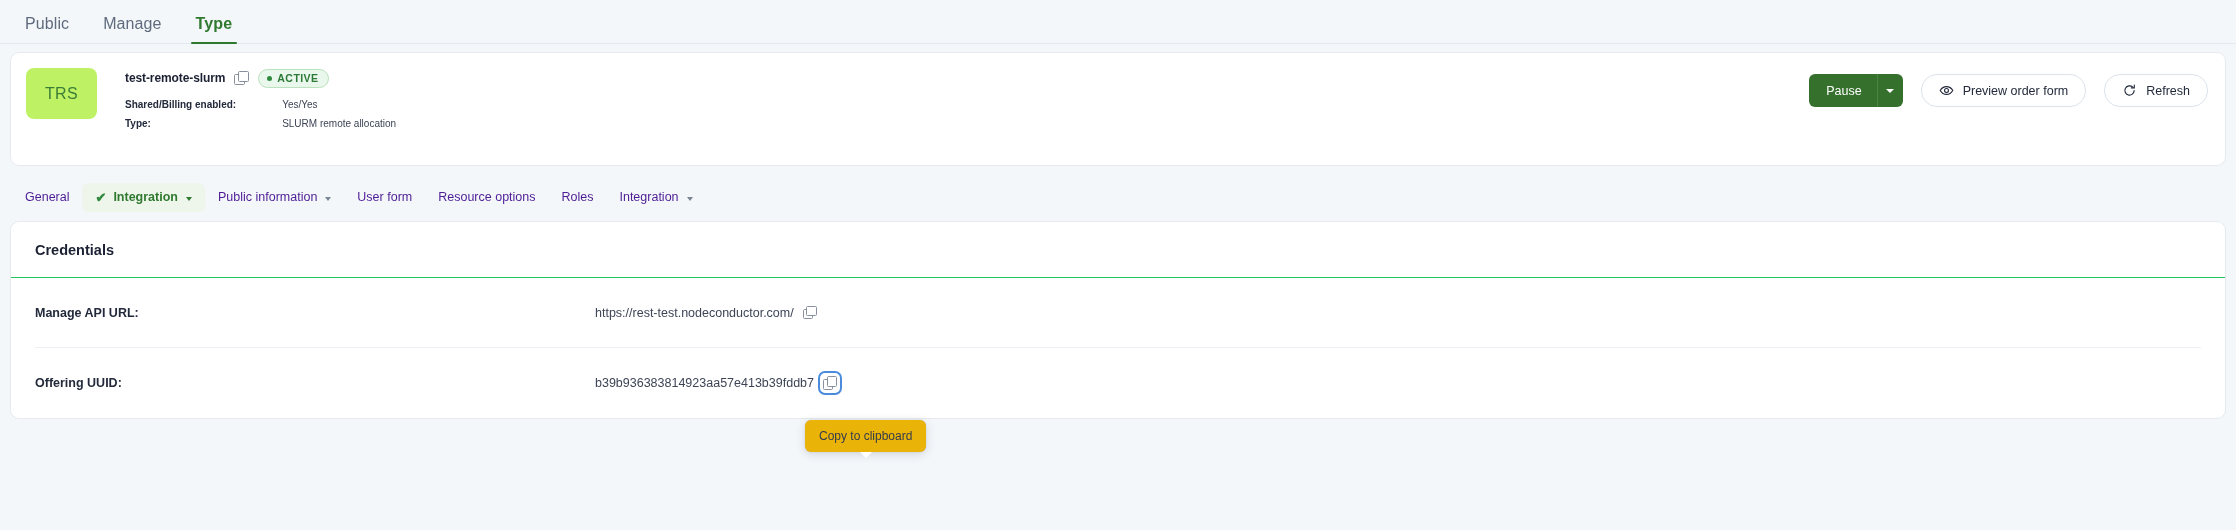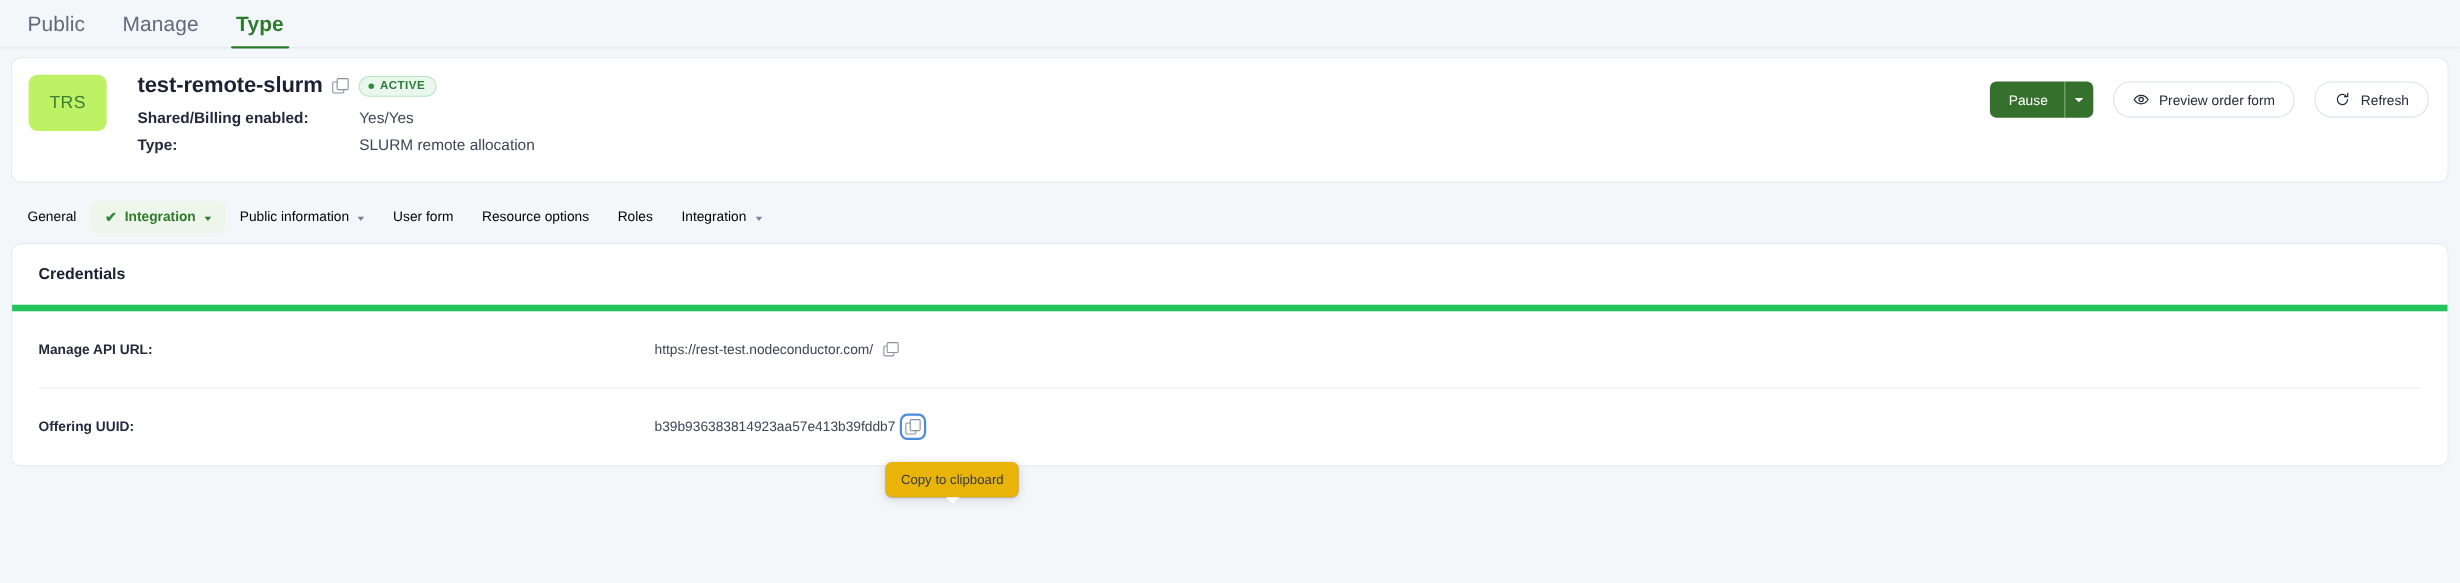--- a/index.html
+++ b/index.html
@@ -21,21 +21,21 @@
   .topnav {
     height: 44px;
     background: #f4f7fa;
     display: flex;
     align-items: flex-end;
     padding: 0 0 0 8px;
     border-bottom: 1px solid #e4e9ef;
     position: relative;
   }
   .topnav-item {
-    font-size: 19px;
+    font-size: 16px;
     color: #5f6b7d;
     padding: 0 17px 11px 17px;
     line-height: 1;
     position: relative;
     cursor: pointer;
     letter-spacing: .1px;
   }
   .topnav-item.active {
     color: #2f7a2f;
     font-weight: 600;
@@ -84,21 +84,21 @@
     padding-top: 2px;
     flex: 1 1 auto;
   }
   .title-row {
     display: flex;
     align-items: center;
     gap: 9px;
     height: 20px;
   }
   .offering-title {
-    font-size: 20px;
+    font-size: 12px;
     font-weight: 700;
     color: #1b2133;
     letter-spacing: -.1px;
   }
   .copy-btn {
     width: 15px; height: 15px;
     display: inline-block;
     position: relative;
     cursor: pointer;
     opacity: .72;
@@ -141,21 +141,21 @@
     background: #2f8a3e;
   }
   .byline {
     font-size: 12px;
     color: #6b7686;
     margin-top: 7px;
     letter-spacing: .05px;
   }
   .meta-table {
     margin-top: 11px;
-    font-size: 14px;
+    font-size: 10px;
     border-collapse: collapse;
   }
   .meta-table td { padding: 0 0 6px 0; vertical-align: top; line-height: 1.25; }
   .meta-label { font-weight: 700; color: #222a3b; padding-right: 46px !important; white-space: nowrap; }
   .meta-value { color: #3c4455; white-space: nowrap; }
 
   
   .header-actions {
     position: absolute;
     top: 21px;
@@ -218,21 +218,21 @@
   
   .section-tabs {
     display: flex;
     align-items: center;
     gap: 0px;
     padding: 10px 12px 9px 12px;
     margin: 7px 0 0 0;
   }
   .stab {
     font-size: 12.5px;
-    color: #000000;
+    color: #4c1d95;
     padding: 8px 13px;
     border-radius: 6px;
     display: inline-flex;
     align-items: center;
     gap: 7px;
     cursor: pointer;
     white-space: nowrap;
     line-height: 1;
   }
   .stab.active {
@@ -249,21 +249,21 @@
     position: relative;
     top: 1px;
   }
   .stab.active .stab-caret { border-top-color: #2f7a2f; }
   .check { color: #2f8a3e; font-size: 13px; font-weight: 700; line-height: 1; }
 
   
   .cred-card { margin-top: 0; position: relative; }
   .cred-head {
     padding: 20px 24px 19px 24px;
-    border-bottom: 6px solid #22c55e;
+    border-bottom: 1px solid #22c55e;
     font-size: 14.5px;
     font-weight: 700;
     color: #1b2133;
   }
   .cred-body { padding: 0 24px; }
   .cred-row {
     display: flex;
     align-items: center;
     height: 70px;
     border-bottom: 1px solid #eceff4;

